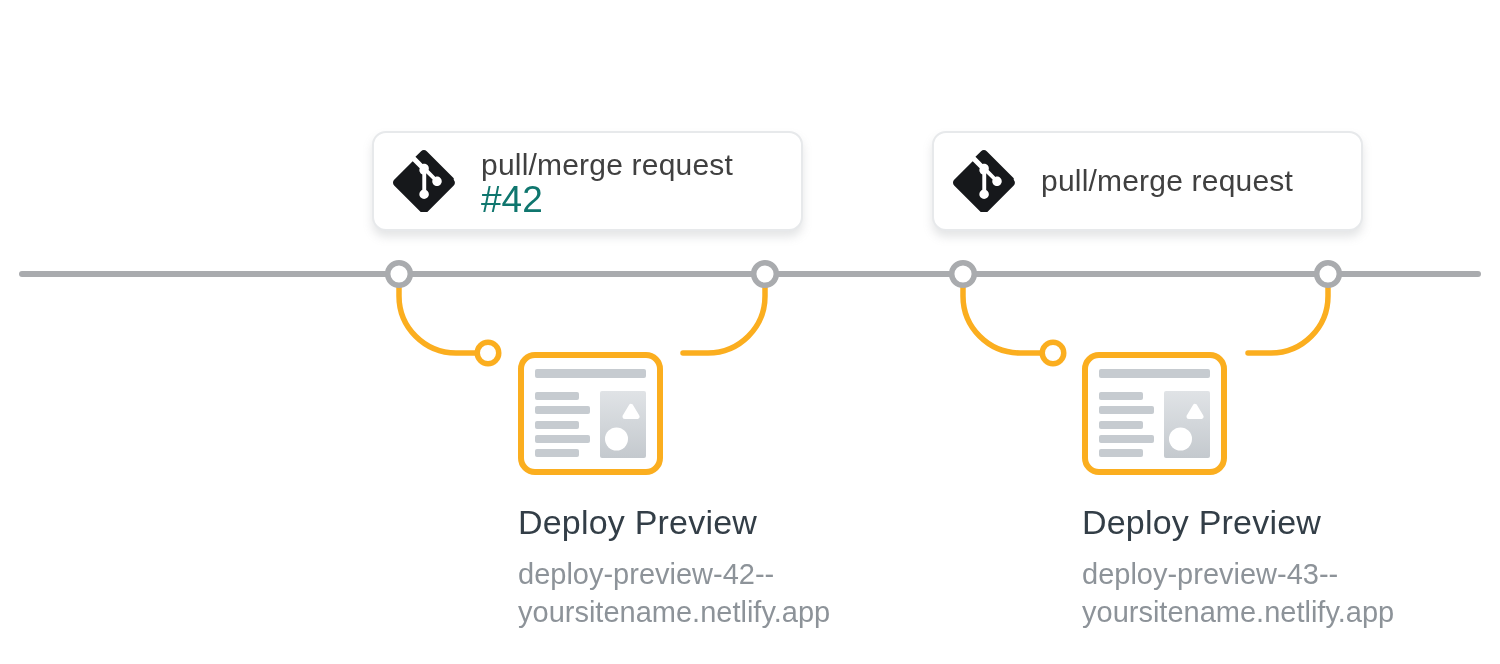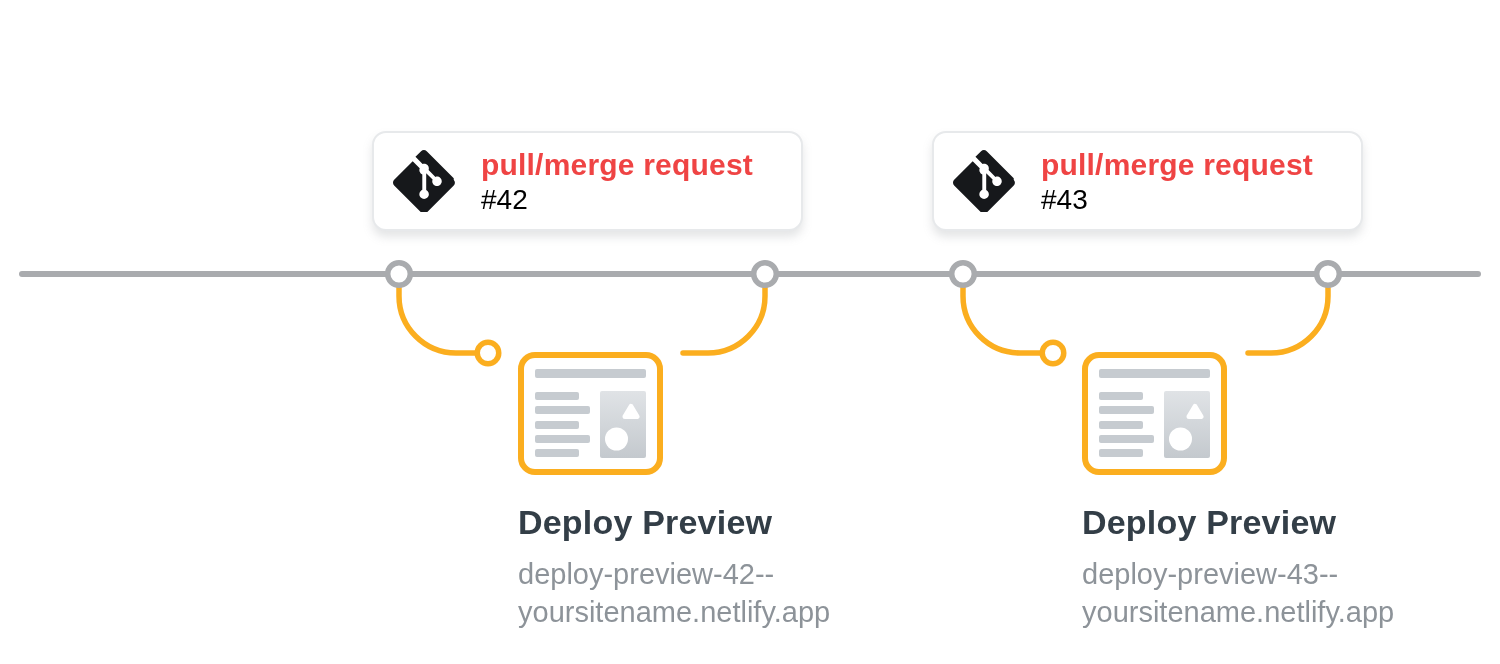--- a/index.html
+++ b/index.html
@@ -31,29 +31,29 @@
     display: flex;
     align-items: center;
   }
   .pr-card.first  { left: 372px; }
   .pr-card.second { left: 932px; }
   .git-icon { margin-left: 19px; width: 62px; height: 62px; flex: 0 0 auto; }
   .git-icon svg { width: 62px; height: 62px; display: block; }
   .pr-text { margin-left: 26px; }
   .pr-title {
     font-size: 30px;
-    font-weight: 700;
-    color: #ef4444;
+    font-weight: 400;
+    color: #404040;
     line-height: 34px;
     letter-spacing: 0.2px;
     white-space: nowrap;
   }
   .pr-number {
-    font-size: 28px;
-    color: #000000;
+    font-size: 37px;
+    color: #0f766e;
     line-height: 30px;
     margin-top: 3px;
   }
 
   
   .preview-icon {
     position: absolute;
     top: 352px;
     width: 145px;
     height: 123px;
@@ -90,21 +90,21 @@
     background: linear-gradient(180deg, #e0e3e6 0%, #c4c9ce 100%);
   }
   .pi-image svg { display: block; width: 46px; height: 67px; }
 
   
   .preview-text { position: absolute; top: 502px; width: 420px; }
   .preview-text.first  { left: 518px; }
   .preview-text.second { left: 1082px; }
   .pv-title {
     font-size: 34px;
-    font-weight: 700;
+    font-weight: 400;
     color: #333e47;
     line-height: 40px;
     margin-bottom: 13px;
     letter-spacing: 0.2px;
   }
   .pv-url {
     font-size: 29px;
     color: #8d9399;
     line-height: 38px;
   }
@@ -146,21 +146,20 @@
   </div>
 
   <div class="pr-card second">
     <span class="git-icon">
       <svg viewBox="0 0 92 92">
         <path fill="#16181b" d="M90.156 41.965 50.036 1.848c-2.311-2.31-6.057-2.31-8.369 0l-8.33 8.332 10.566 10.566c2.456-.83 5.272-.273 7.229 1.685 1.969 1.97 2.521 4.81 1.67 7.275l10.186 10.185c2.465-.85 5.307-.3 7.275 1.671 2.75 2.75 2.75 7.206 0 9.958-2.752 2.751-7.208 2.751-9.961 0-2.068-2.07-2.58-5.11-1.531-7.658l-9.5-9.499v24.997c.67.332 1.303.774 1.861 1.332 2.75 2.75 2.75 7.206 0 9.959-2.75 2.749-7.209 2.749-9.957 0-2.75-2.754-2.75-7.21 0-9.959.68-.679 1.467-1.193 2.307-1.537V36.369c-.84-.344-1.625-.853-2.307-1.537-2.083-2.082-2.584-5.14-1.516-7.698L29.242 16.715 1.732 44.222c-2.31 2.313-2.31 6.06 0 8.371l40.121 40.118c2.31 2.311 6.056 2.311 8.369 0l39.934-39.934c2.311-2.311 2.311-6.06 0-8.372z"></path>
       </svg>
     </span>
     <div class="pr-text">
       <div class="pr-title">pull/merge request</div>
-      <div class="pr-number">#43</div>
     </div>
   </div>
 
   <div class="preview-icon first">
     <div class="pi-header"></div>
     <div class="pi-body">
       <div class="pi-lines">
         <div class="pi-line short"></div>
         <div class="pi-line long"></div>
         <div class="pi-line short"></div>

